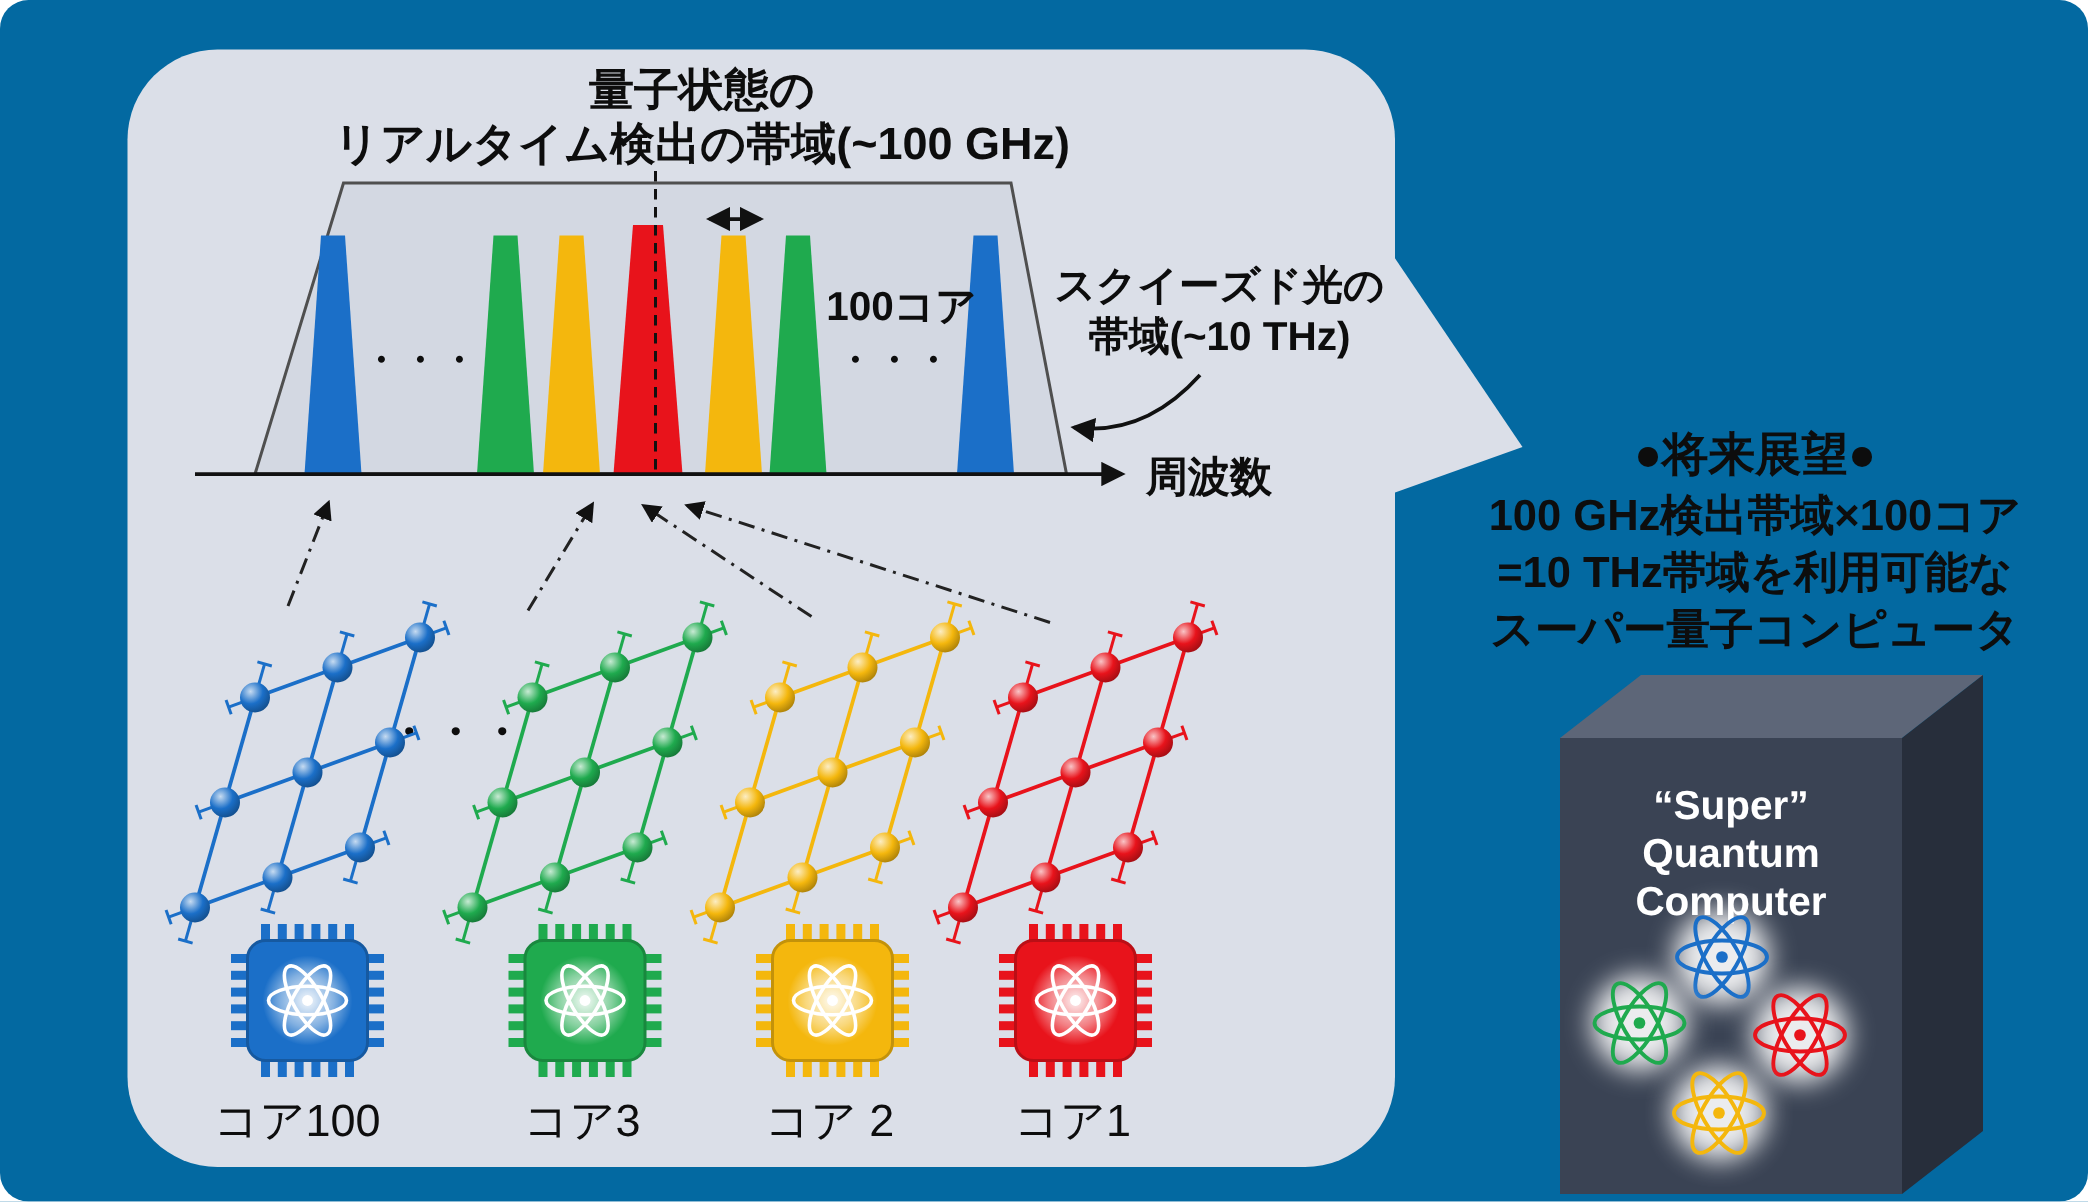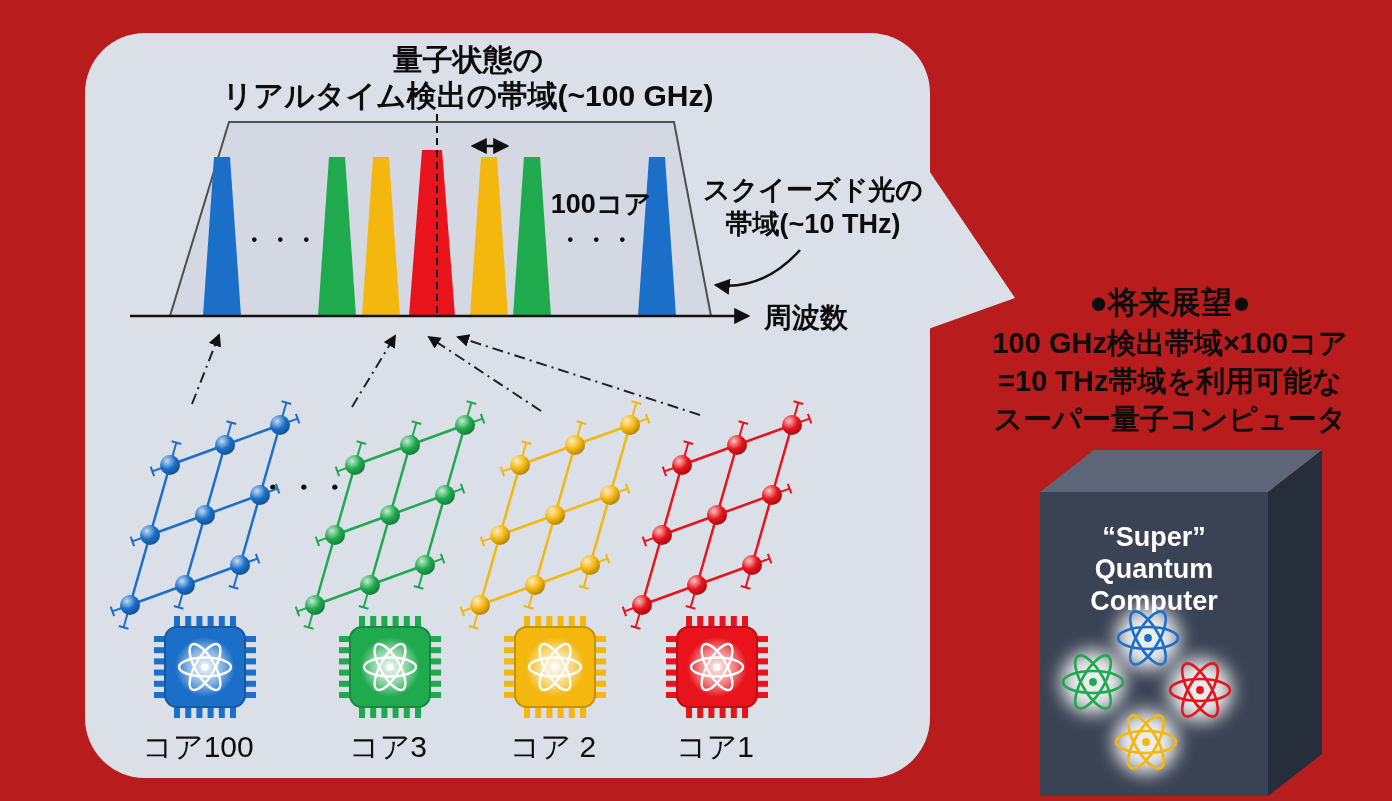--- a/index.html
+++ b/index.html
@@ -1,16 +1,16 @@
 <!DOCTYPE html>
 <html><head>
 <meta charset="utf-8">
 <style>
   html,body{margin:0;padding:0;background:#ffffff;}
-  #stage{position:relative;width:1392px;height:801px;background:#b91c1c;overflow:hidden;}
+  #stage{position:relative;width:1392px;height:801px;background:#0369a1;overflow:hidden;border-radius:19px;}
   #scene{position:absolute;left:0;top:0;}
   text{font-family:"Liberation Sans","DejaVu Sans",sans-serif;fill:#0d0d0d;}
   .t-title{font-size:30px;font-weight:bold;}
   .t-med{font-size:27px;font-weight:bold;}
   .t-axis{font-size:28px;font-weight:bold;}
   .t-dots{font-size:24px;font-weight:bold;letter-spacing:2px;}
   .t-dots-big{font-size:28px;font-weight:bold;letter-spacing:3px;}
   .t-core{font-size:30px;}
   .t-future-h{font-size:31px;font-weight:bold;}
   .t-future{font-size:29px;font-weight:bold;}

